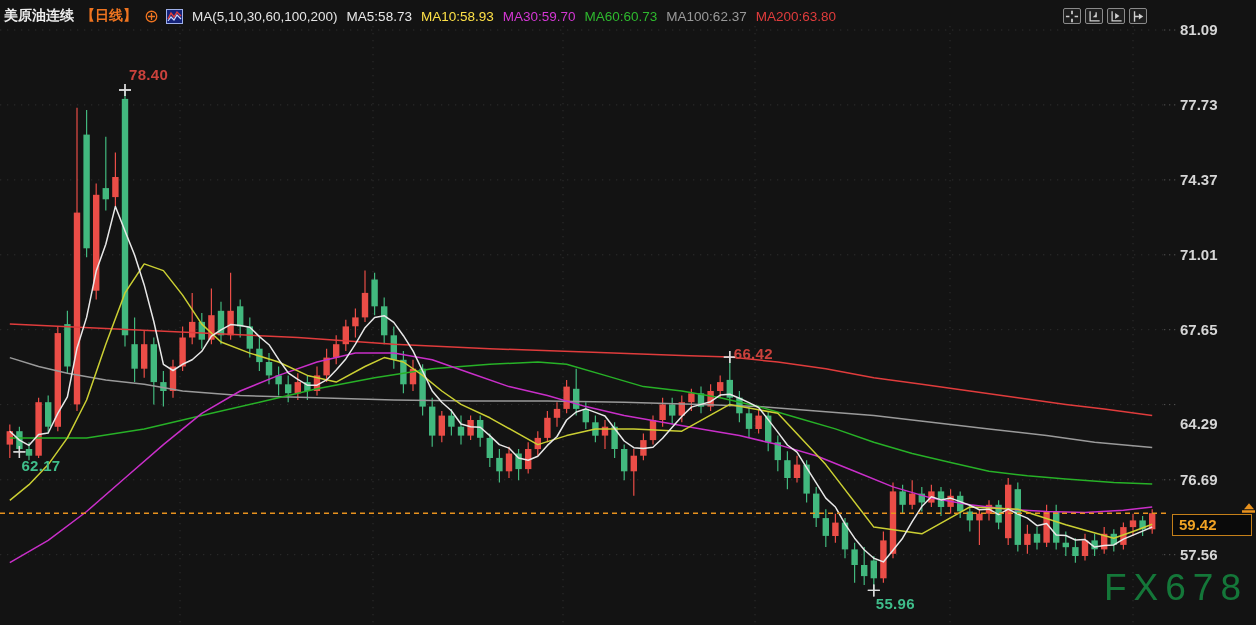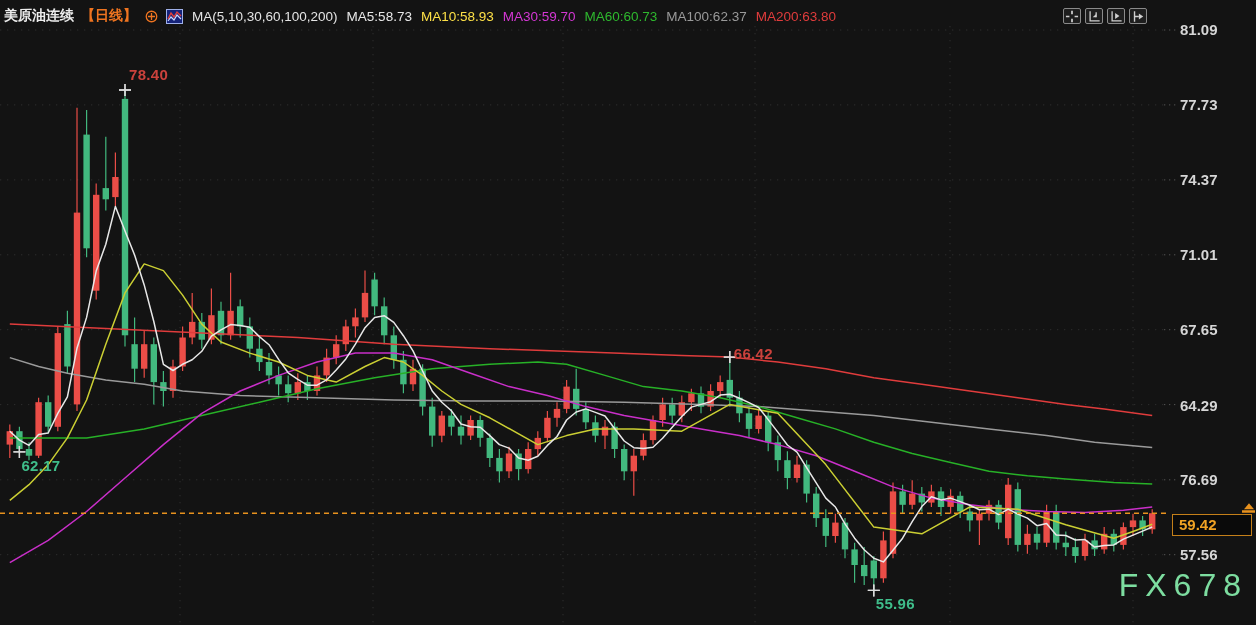--- a/index.html
+++ b/index.html
@@ -15,21 +15,21 @@
   #toolbar{margin-left:auto;margin-right:97px;display:flex;gap:4px;}
   .tbtn{width:18px;height:16px;border:1px solid #8a8a8a;border-radius:2px;background:#1e1e1e;
         display:flex;align-items:center;justify-content:center;padding:0;cursor:pointer;}
   .tbtn svg{display:block;}
   #ylabels{position:absolute;left:0;top:0;z-index:3;}
   .ylab{position:absolute;left:1180px;width:70px;font-size:15px;font-weight:600;color:#d6d6d6;}
   .anno{position:absolute;font-size:15px;font-weight:700;z-index:4;letter-spacing:0.3px;}
   #price-tag{position:absolute;left:1172px;width:72px;height:20px;border:1px solid #c47f19;
              background:#0a0a0a;color:#f0a224;font-size:15px;font-weight:700;line-height:20px;
              padding-left:6px;z-index:5;}
-  #watermark{position:absolute;right:8px;top:567px;font-size:32px;color:#86efac;opacity:0.92;
+  #watermark{position:absolute;right:8px;top:567px;font-size:37px;color:#15803d;opacity:0.92;
              letter-spacing:7px;z-index:5;}
   #icon-symbol-group{display:flex;align-items:center;gap:7px;}
 </style>
 </head>
 <body>
 
 <div id="app">
 
   <svg id="chart-layer" width="1256" height="625" viewBox="0 0 1256 625" xmlns="http://www.w3.org/2000/svg">
       <line x1="0" y1="30.0" x2="1168" y2="30.0" stroke="#2e2e2e" stroke-width="1" stroke-dasharray="1.3,5.7"></line>
@@ -366,21 +366,21 @@
       </button>
     </span>
   </div>
 
   <div id="ylabels">
       <div class="ylab" style="top: 21px;">81.09</div>
       <div class="ylab" style="top: 95.928px;">77.73</div>
       <div class="ylab" style="top: 170.856px;">74.37</div>
       <div class="ylab" style="top: 245.784px;">71.01</div>
       <div class="ylab" style="top: 320.712px;">67.65</div>
-      <div class="ylab" style="top: 397px;">64.29</div>
+      <div class="ylab" style="top: 415px;">64.29</div>
       <div class="ylab" style="top: 470.791px;">76.69</div>
       <div class="ylab" style="top: 545.719px;">57.56</div>
     </div>
   <div id="annos">
       <div class="anno" style="color: rgb(203, 66, 60); left: 129px; top: 65.987px;">78.40</div>
       <div class="anno" style="color: rgb(63, 190, 139); left: 21.4px; top: 456.916px;">62.17</div>
       <div class="anno" style="color: rgb(203, 66, 60); left: 733.8px; top: 345px;">66.42</div>
       <div class="anno" style="color: rgb(63, 190, 139); left: 875.8px; top: 595.399px;">55.96</div>
     </div>
 

